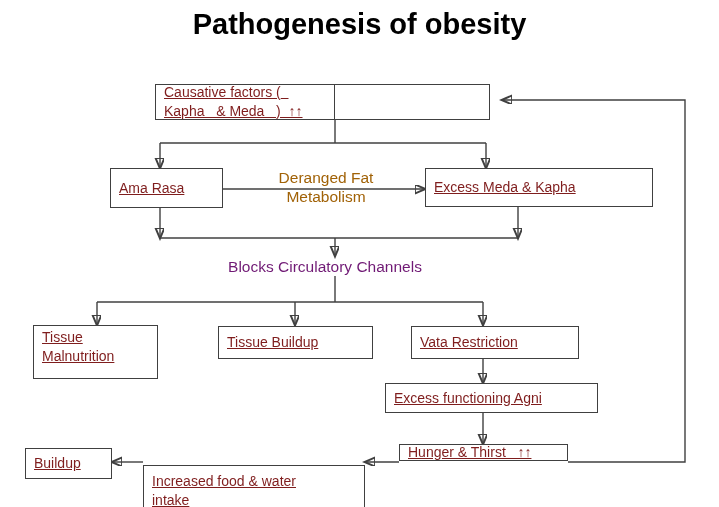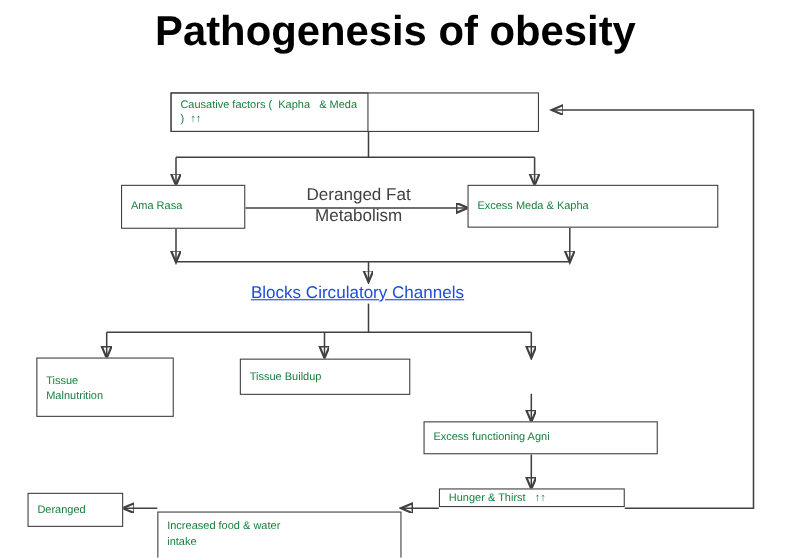--- a/index.html
+++ b/index.html
@@ -16,49 +16,49 @@
     height: 507px;
     background: #ffffff;
     overflow: hidden;
   }
   #title {
     position: absolute;
     left: 0;
     top: 8px;
     width: 719px;
     text-align: center;
-    font-size: 38px;
+    font-size: 29px;
     font-weight: bold;
     color: #000000;
     letter-spacing: 0px;
   }
   .node {
     position: absolute;
     box-sizing: border-box;
     border: 1px solid #404040;
     background: #ffffff;
-    color: #15803d;
-    font-size: 10px;
+    color: #7f1d1d;
+    font-size: 14px;
     line-height: 1.35;
     display: flex;
     align-items: center;
     padding: 3px 8px;
     white-space: pre-wrap;
+    text-decoration: underline;
   }
   .plain {
     position: absolute;
-    color: #1d4ed8;
+    color: #701a75;
     font-size: 15.5px;
     line-height: 1.3;
     white-space: pre;
-    text-decoration: underline;
   }
   .edgelabel {
     position: absolute;
-    color: #404040;
+    color: #a16207;
     font-size: 15.5px;
     line-height: 1.25;
     text-align: center;
     white-space: pre-line;
   }
   svg#wires {
     position: absolute;
     left: 0;
     top: 0;
     width: 719px;
@@ -124,40 +124,43 @@
 
   <div class="node" style="left:425px; top:168px; width:228px; height:39px;">
     <span>Excess Meda &amp; Kapha</span>
   </div>
 
   <div class="edgelabel" style="left:236px; top:168px; width:180px;">Deranged Fat
 Metabolism</div>
 
   <div class="plain" style="left:210px; top:257px; width:230px; text-align:center;">Blocks Circulatory Channels</div>
 
-  <div class="node" style="left:33px; top:325px; width:125px; height:54px; align-items:flex-start; padding-top:14px;">
+  <div class="node" style="left:33px; top:325px; width:125px; height:54px; align-items:flex-start; padding-top:2px;">
     <span>Tissue
 Malnutrition</span>
   </div>
 
   <div class="node" style="left:218px; top:326px; width:155px; height:33px;">
     <span>Tissue Buildup</span>
   </div>
 
+  <div class="node" style="left:411px; top:326px; width:168px; height:33px;">
+    <span>Vata Restriction</span>
+  </div>
 
   <div class="node" style="left:385px; top:383px; width:213px; height:30px;">
     <span>Excess functioning Agni</span>
   </div>
 
   <div class="node" style="left:399px; top:444px; width:169px; height:17px;">
     <span>Hunger &amp; Thirst   ↑↑</span>
   </div>
 
   <div class="node" style="left:143px; top:434px; width:222px; height:56px; align-items:flex-start; padding-top:6px;margin-top:31px;">
     <span>Increased food &amp; water
 intake</span>
   </div>
 
   <div class="node" style="left:25px; top:448px; width:87px; height:31px;">
-    <span>Deranged</span>
+    <span>Buildup</span>
   </div>
 
 </div>
 
 </body></html>

